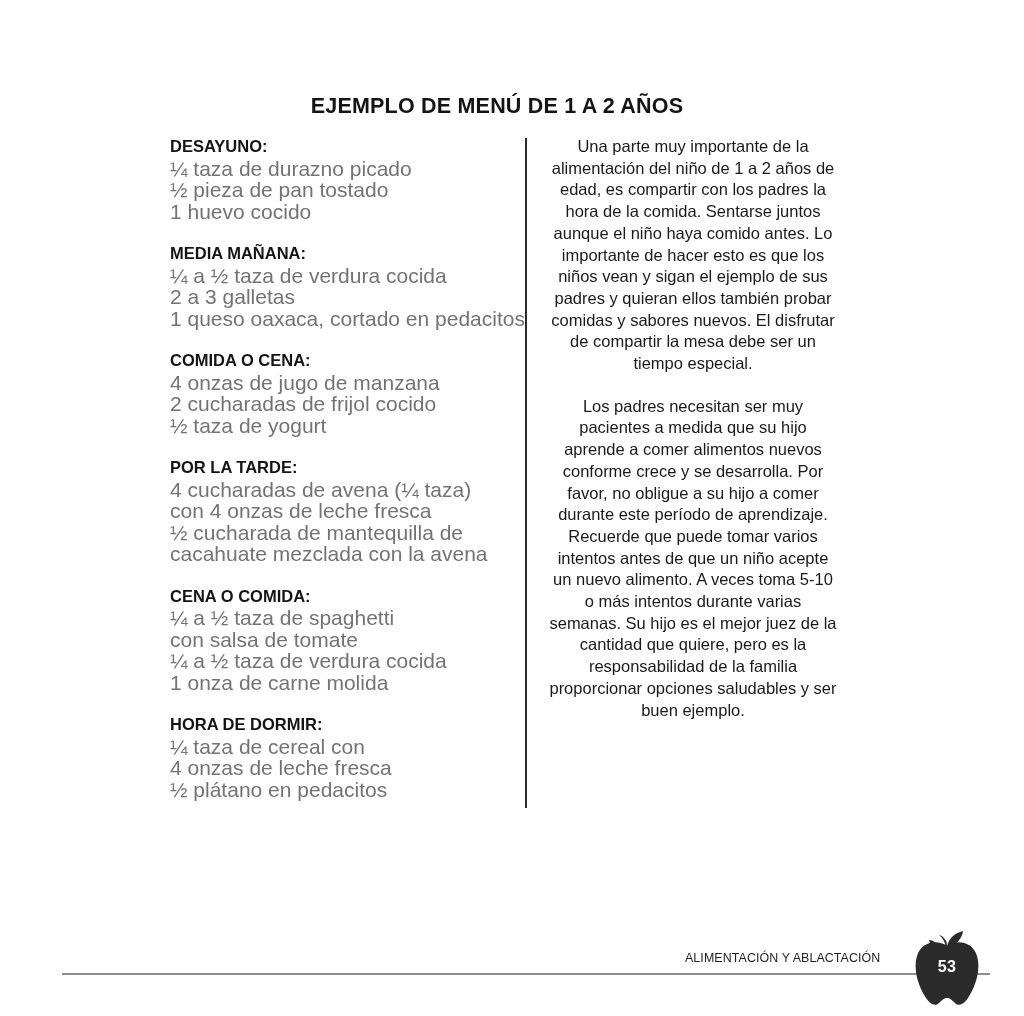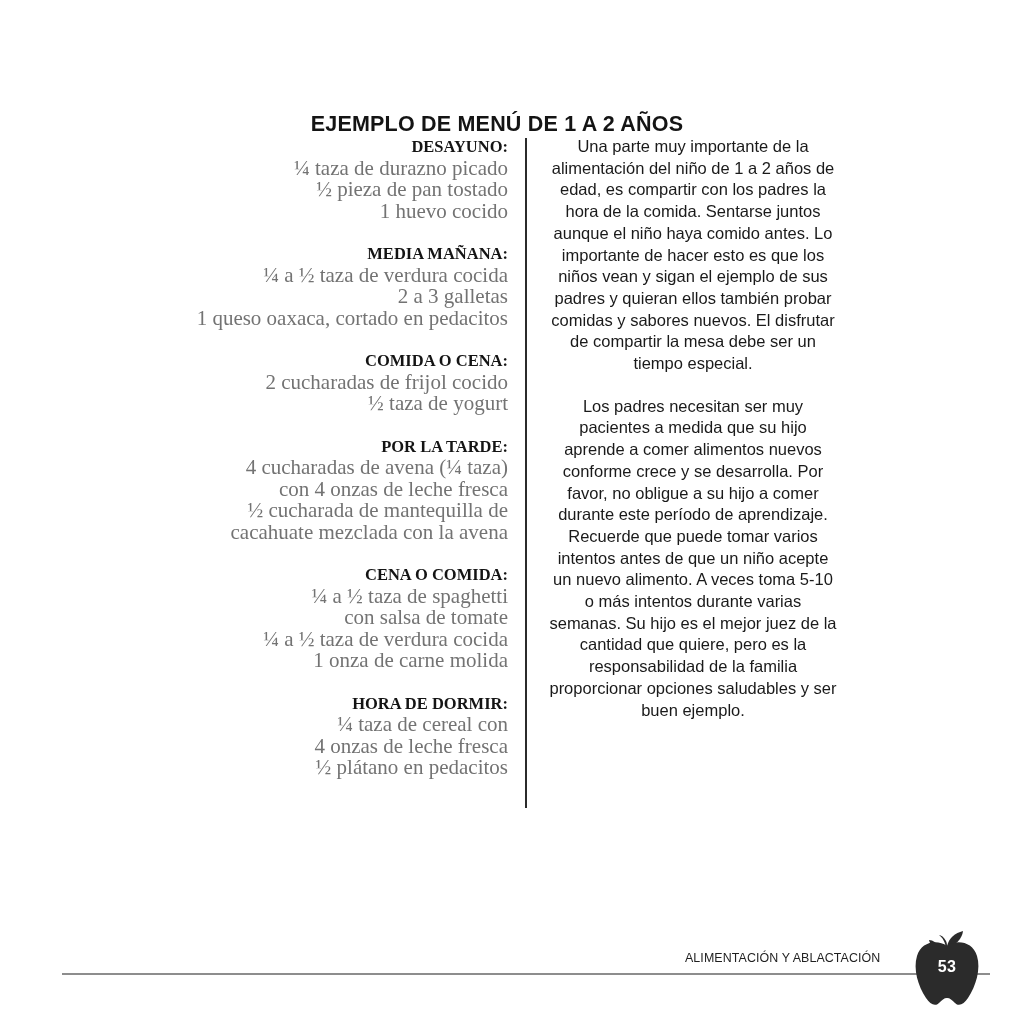--- a/index.html
+++ b/index.html
@@ -27,38 +27,35 @@
     position: absolute;
     left: 0;
     top: 94px;
     width: 994px;
     text-align: center;
     font-size: 21.5px;
     font-weight: bold;
     letter-spacing: 0.2px;
     color: #141414;
     white-space: nowrap;
-    margin-top: 18px;
   }
 
   
   .columns {
     position: absolute;
     left: 60px;
     top: 136px;
     width: 904px;
   }
 
   .col-left {
     position: absolute;
     left: 110px;
     top: 0;
     width: 338px;
-    text-align: right;
-    font-family: Liberation Serif, serif;
   }
 
   .divider {
     position: absolute;
     left: 465px;
     top: 2px;
     width: 2px;
     height: 670px;
     background: #2b2b2b;
   }
@@ -173,20 +170,21 @@
           <div class="meal-item">1 huevo cocido</div>
         </div>
         <div class="meal-block">
           <div class="meal-title">MEDIA MAÑANA:</div>
           <div class="meal-item">¼ a ½ taza de verdura cocida</div>
           <div class="meal-item">2 a 3 galletas</div>
           <div class="meal-item">1 queso oaxaca, cortado en pedacitos</div>
         </div>
         <div class="meal-block">
           <div class="meal-title">COMIDA O CENA:</div>
+          <div class="meal-item">4 onzas de jugo de manzana</div>
           <div class="meal-item">2 cucharadas de frijol cocido</div>
           <div class="meal-item">½ taza de yogurt</div>
         </div>
         <div class="meal-block">
           <div class="meal-title">POR LA TARDE:</div>
           <div class="meal-item">4 cucharadas de avena (¼ taza)</div>
           <div class="meal-item">con 4 onzas de leche fresca</div>
           <div class="meal-item">½ cucharada de mantequilla de</div>
           <div class="meal-item">cacahuate mezclada con la avena</div>
         </div>

